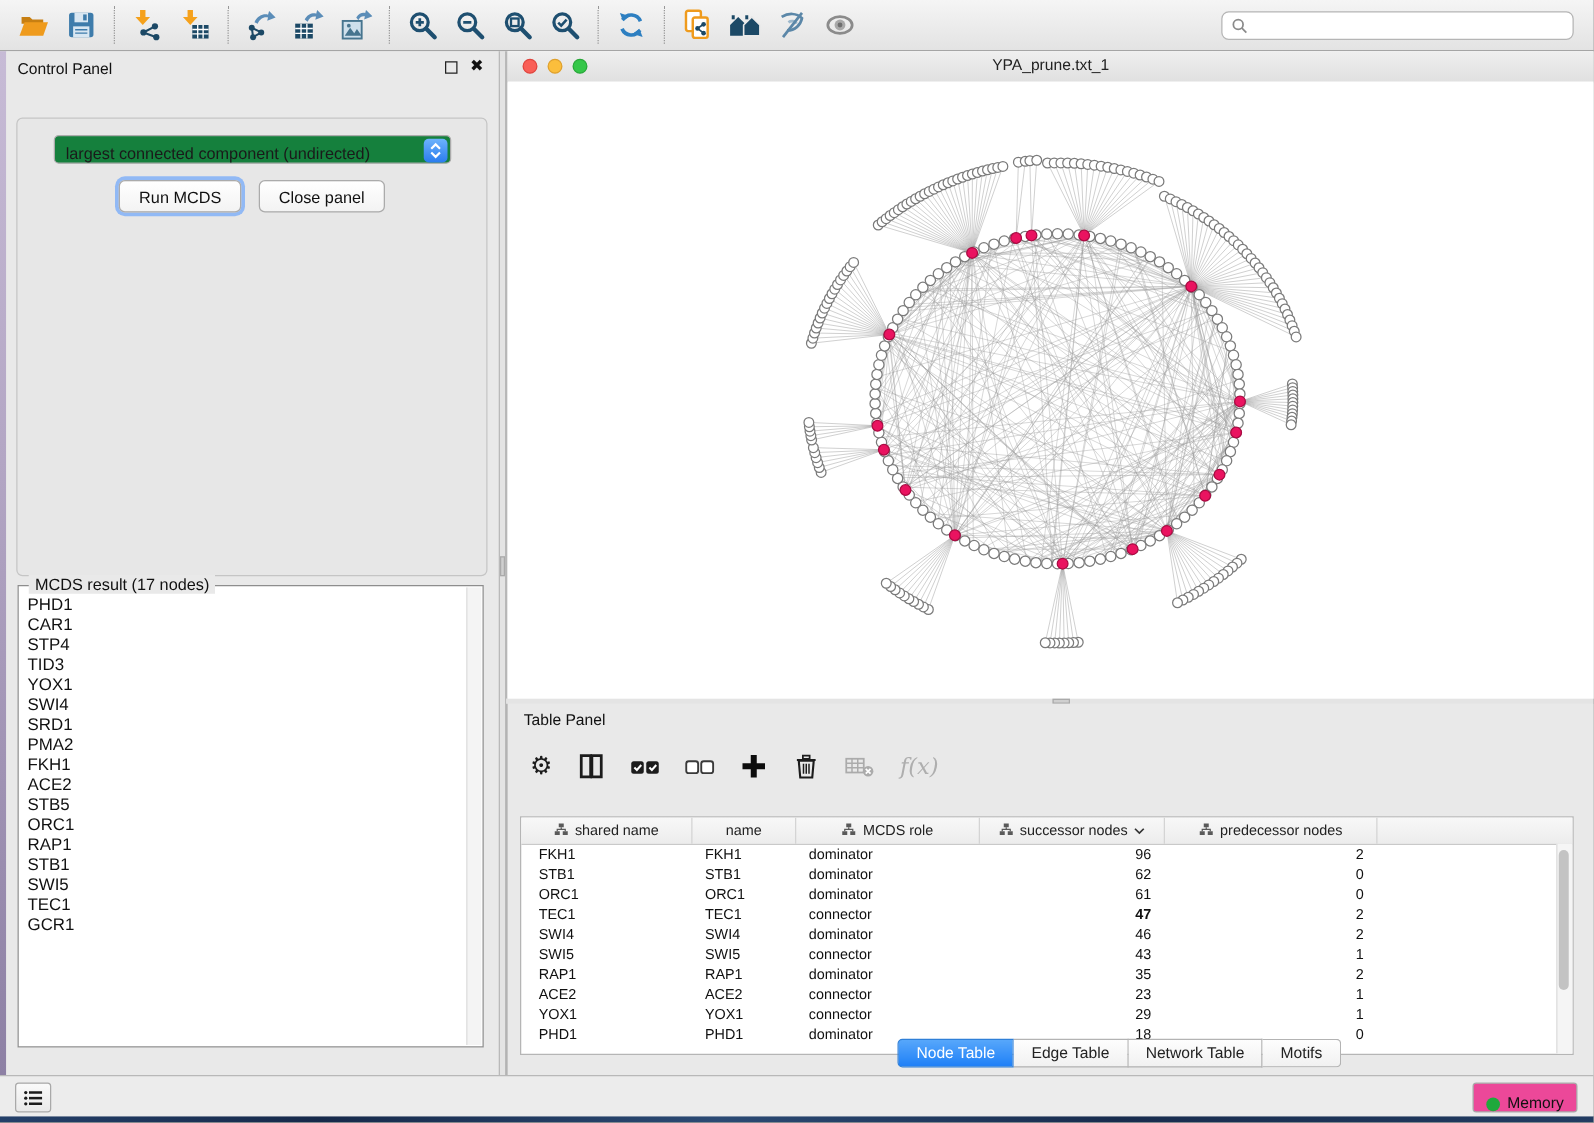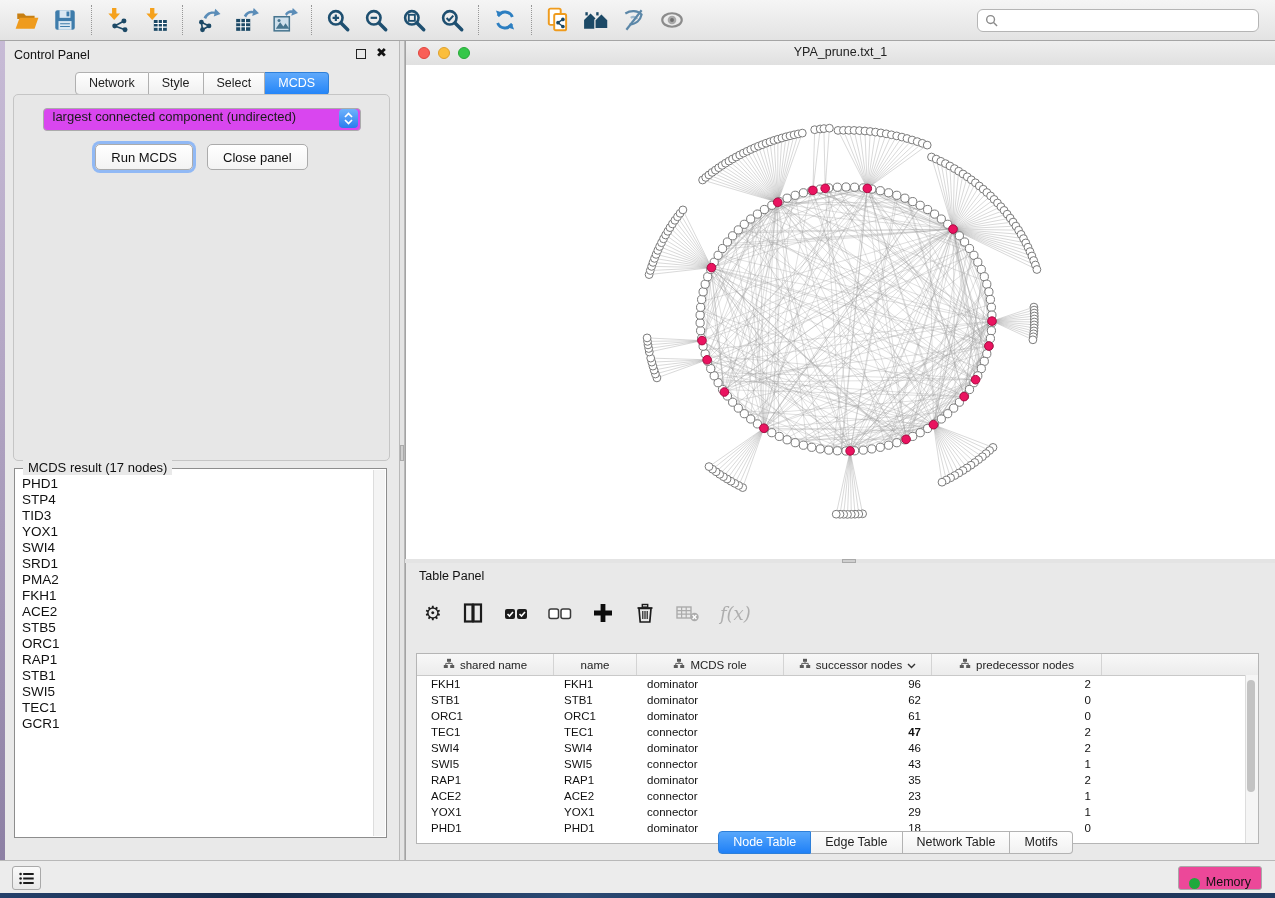--- a/index.html
+++ b/index.html
@@ -29,22 +29,22 @@
   #cp-float{right:33px;} #cp-close{right:12px;}
   #cp-tabs{position:absolute;left:0;top:31px;width:100%;display:flex;justify-content:center;}
   .cp-tab{font-size:12.5px;padding:3px 13px 4px;background:linear-gradient(#fefefe,#f0f0f0);
     border:1px solid #b0b0b0;border-left:none;color:#222;}
   .cp-tab:first-child{border-left:1px solid #b0b0b0;border-radius:4px 0 0 4px;}
   .cp-tab:last-child{border-radius:0 4px 4px 0;}
   .cp-tab.active{background:linear-gradient(#5fa9fb,#2485f8);color:#fff;border-color:#2e7fd8;}
   #cp-inner{position:absolute;left:8px;right:9px;top:53px;height:365px;background:#e7e7e7;
     border:1px solid #c5c5c5;border-radius:5px;}
   #opt-label{text-align:center;margin-top:24px;font-size:13px;color:#111;}
-  #criterion-select{margin:13px auto 0;width:318px;height:23px;background:#d946ef;border:1px solid #ababab;
-    border-radius:4px;display:flex;align-items:flex-start;padding-left:9px;box-sizing:border-box;font-size:13px;}
+  #criterion-select{margin:13px auto 0;width:318px;height:23px;background:#15803d;border:1px solid #ababab;
+    border-radius:4px;display:flex;align-items:flex-end;padding-left:9px;box-sizing:border-box;font-size:13px;}
   #criterion-stepper{margin-left:auto;margin-right:2px;width:19px;height:19px;border-radius:4px;
     background:linear-gradient(#6db3fc,#2a7cee);display:flex;flex-direction:column;
     align-items:center;justify-content:center;}
   #cp-buttons{display:flex;justify-content:center;gap:14px;margin-top:13px;text-align:center;}
   .mac-btn{height:24px;padding:0 15px;font-size:13px;background:linear-gradient(#ffffff,#f3f3f3);
     border:1px solid #ababab;border-radius:5px;color:#111;display:flex;align-items:center;}
   #run-btn{box-shadow:0 0 0 3px rgba(99,160,252,.65);}
   #mcds-group{position:absolute;left:9px;right:12px;top:427px;bottom:22px;border:1px solid #8d8d8d;background:#fff;}
   #mcds-legend{position:absolute;top:-9px;left:8px;background:#e9e9e9;padding:0 5px;font-size:13px;color:#111;}
   #mcds-list{position:absolute;left:1px;top:3px;bottom:1px;right:13px;overflow:hidden;padding:4px 0 0 6px;}
@@ -245,45 +245,40 @@
 
   <div id="wall-left"></div>
   <div id="wall-bottom"></div>
 
   <div id="control-panel">
     <div id="cp-titlebar">
       <span id="cp-title">Control Panel</span>
       <span id="cp-float" class="float-glyph"></span>
       <span id="cp-close" class="close-glyph">✖</span>
     </div>
-    <div id="cp-tabs">
-        <div class="cp-tab">Network</div>
-        <div class="cp-tab">Style</div>
-        <div class="cp-tab">Select</div>
-        <div class="cp-tab active">MCDS</div>
-      </div>
     <div id="cp-inner">
       <div id="criterion-select">
         <span>largest connected component (undirected)</span>
         <span id="criterion-stepper">
           <svg width="11" height="15" viewBox="0 0 11 15">
               <path d="M2 6 5.5 2.5 9 6" fill="none" stroke="#fff" stroke-width="1.7"></path>
               <path d="M2 9 5.5 12.5 9 9" fill="none" stroke="#fff" stroke-width="1.7"></path>
             </svg>
         </span>
       </div>
       <div id="cp-buttons">
         <div id="run-btn" class="mac-btn">Run MCDS</div>
         <div id="close-btn" class="mac-btn">Close panel</div>
       </div>
     </div>
     <div id="mcds-group">
       <span id="mcds-legend">MCDS result (17 nodes)</span>
       <div id="mcds-list">
           <div class="mcds-item">PHD1</div>
+          <div class="mcds-item">CAR1</div>
           <div class="mcds-item">STP4</div>
           <div class="mcds-item">TID3</div>
           <div class="mcds-item">YOX1</div>
           <div class="mcds-item">SWI4</div>
           <div class="mcds-item">SRD1</div>
           <div class="mcds-item">PMA2</div>
           <div class="mcds-item">FKH1</div>
           <div class="mcds-item">ACE2</div>
           <div class="mcds-item">STB5</div>
           <div class="mcds-item">ORC1</div>

